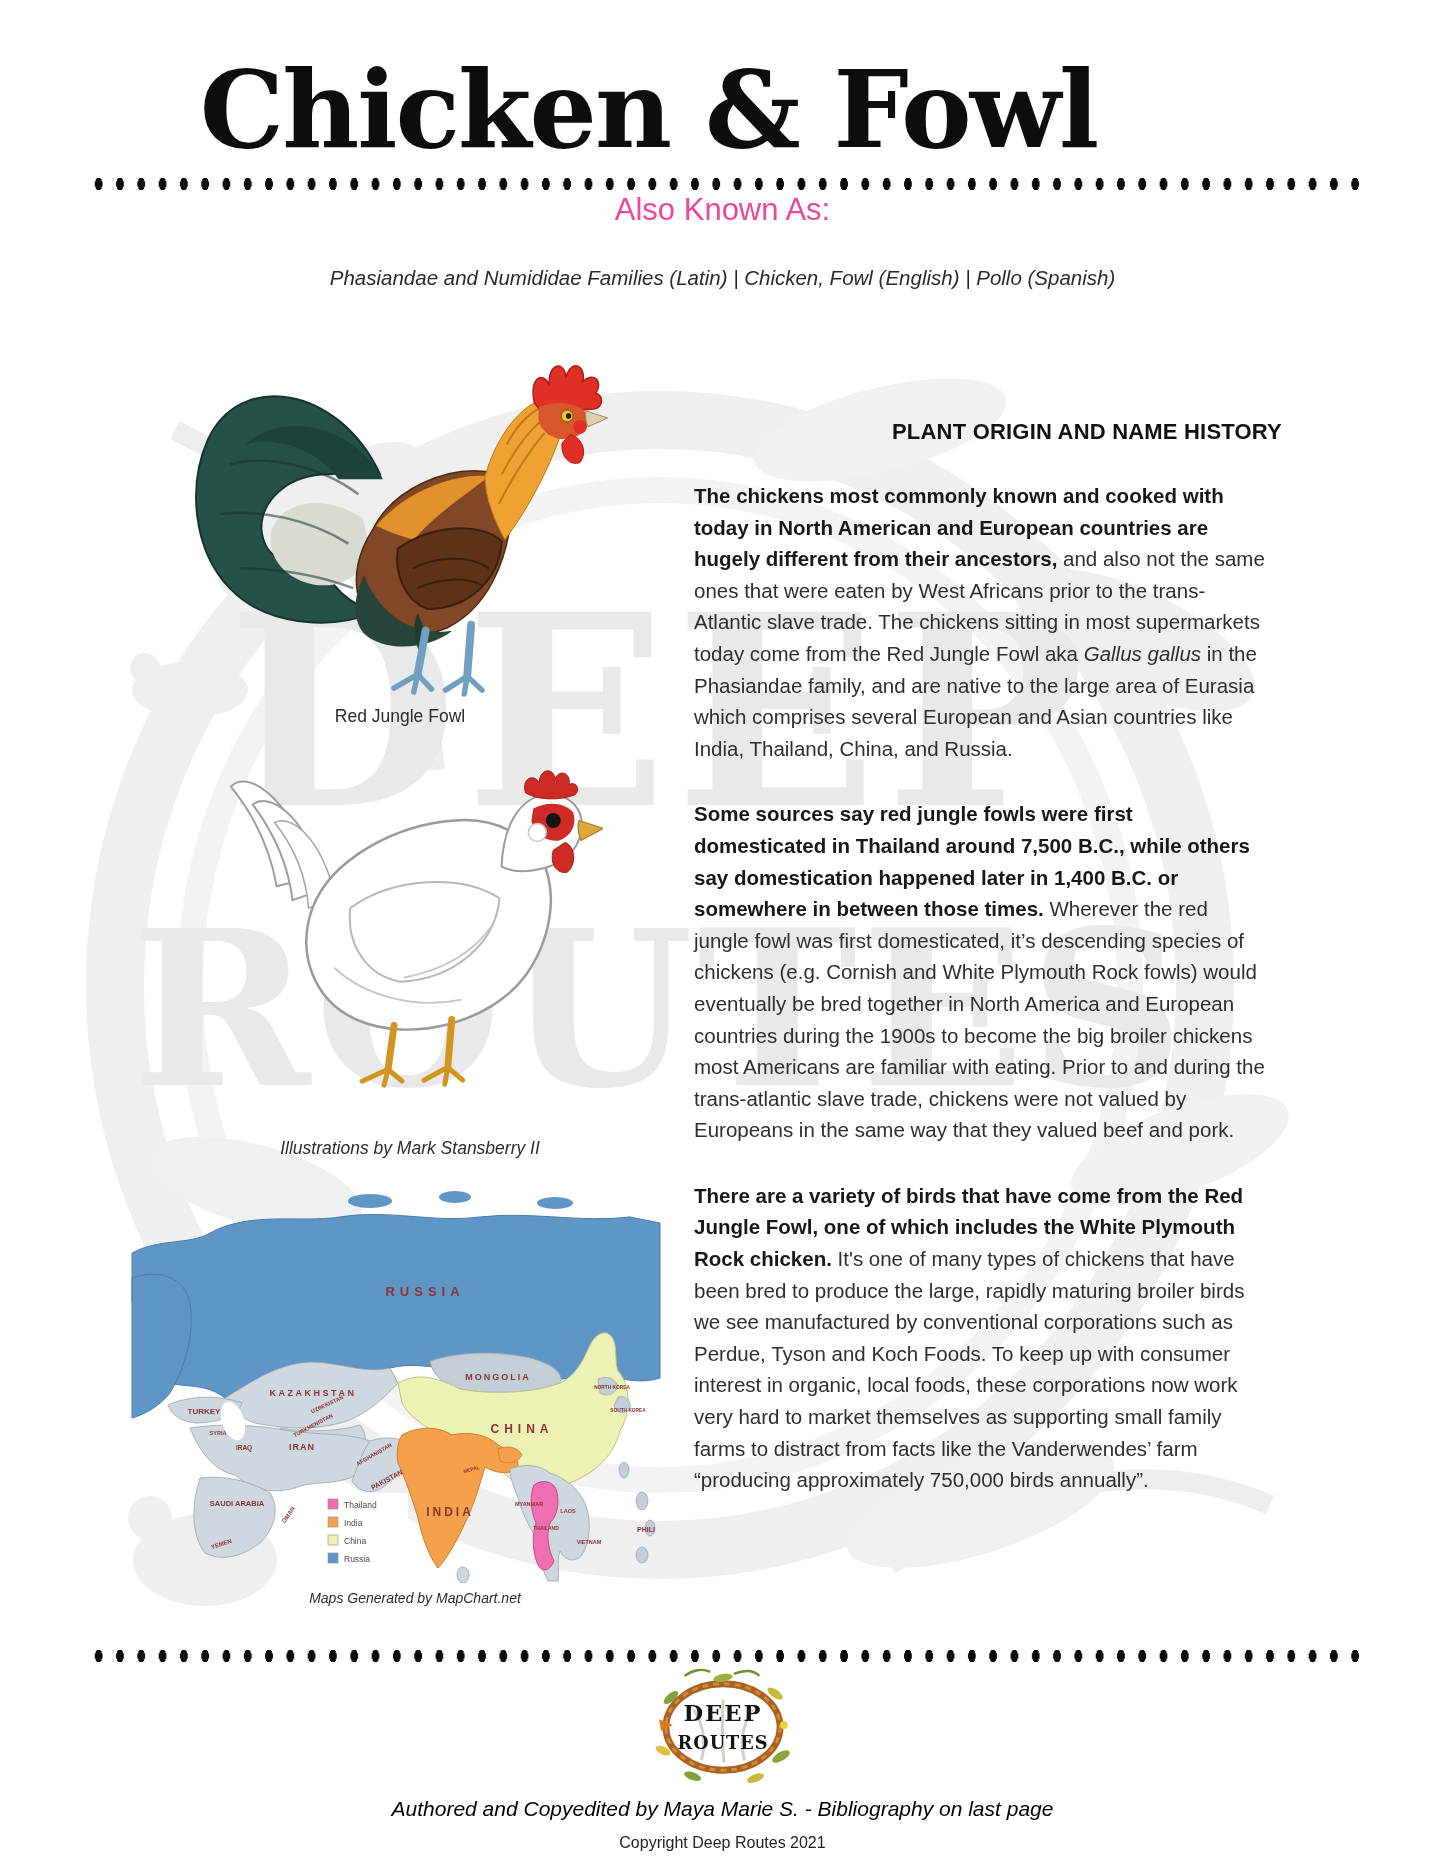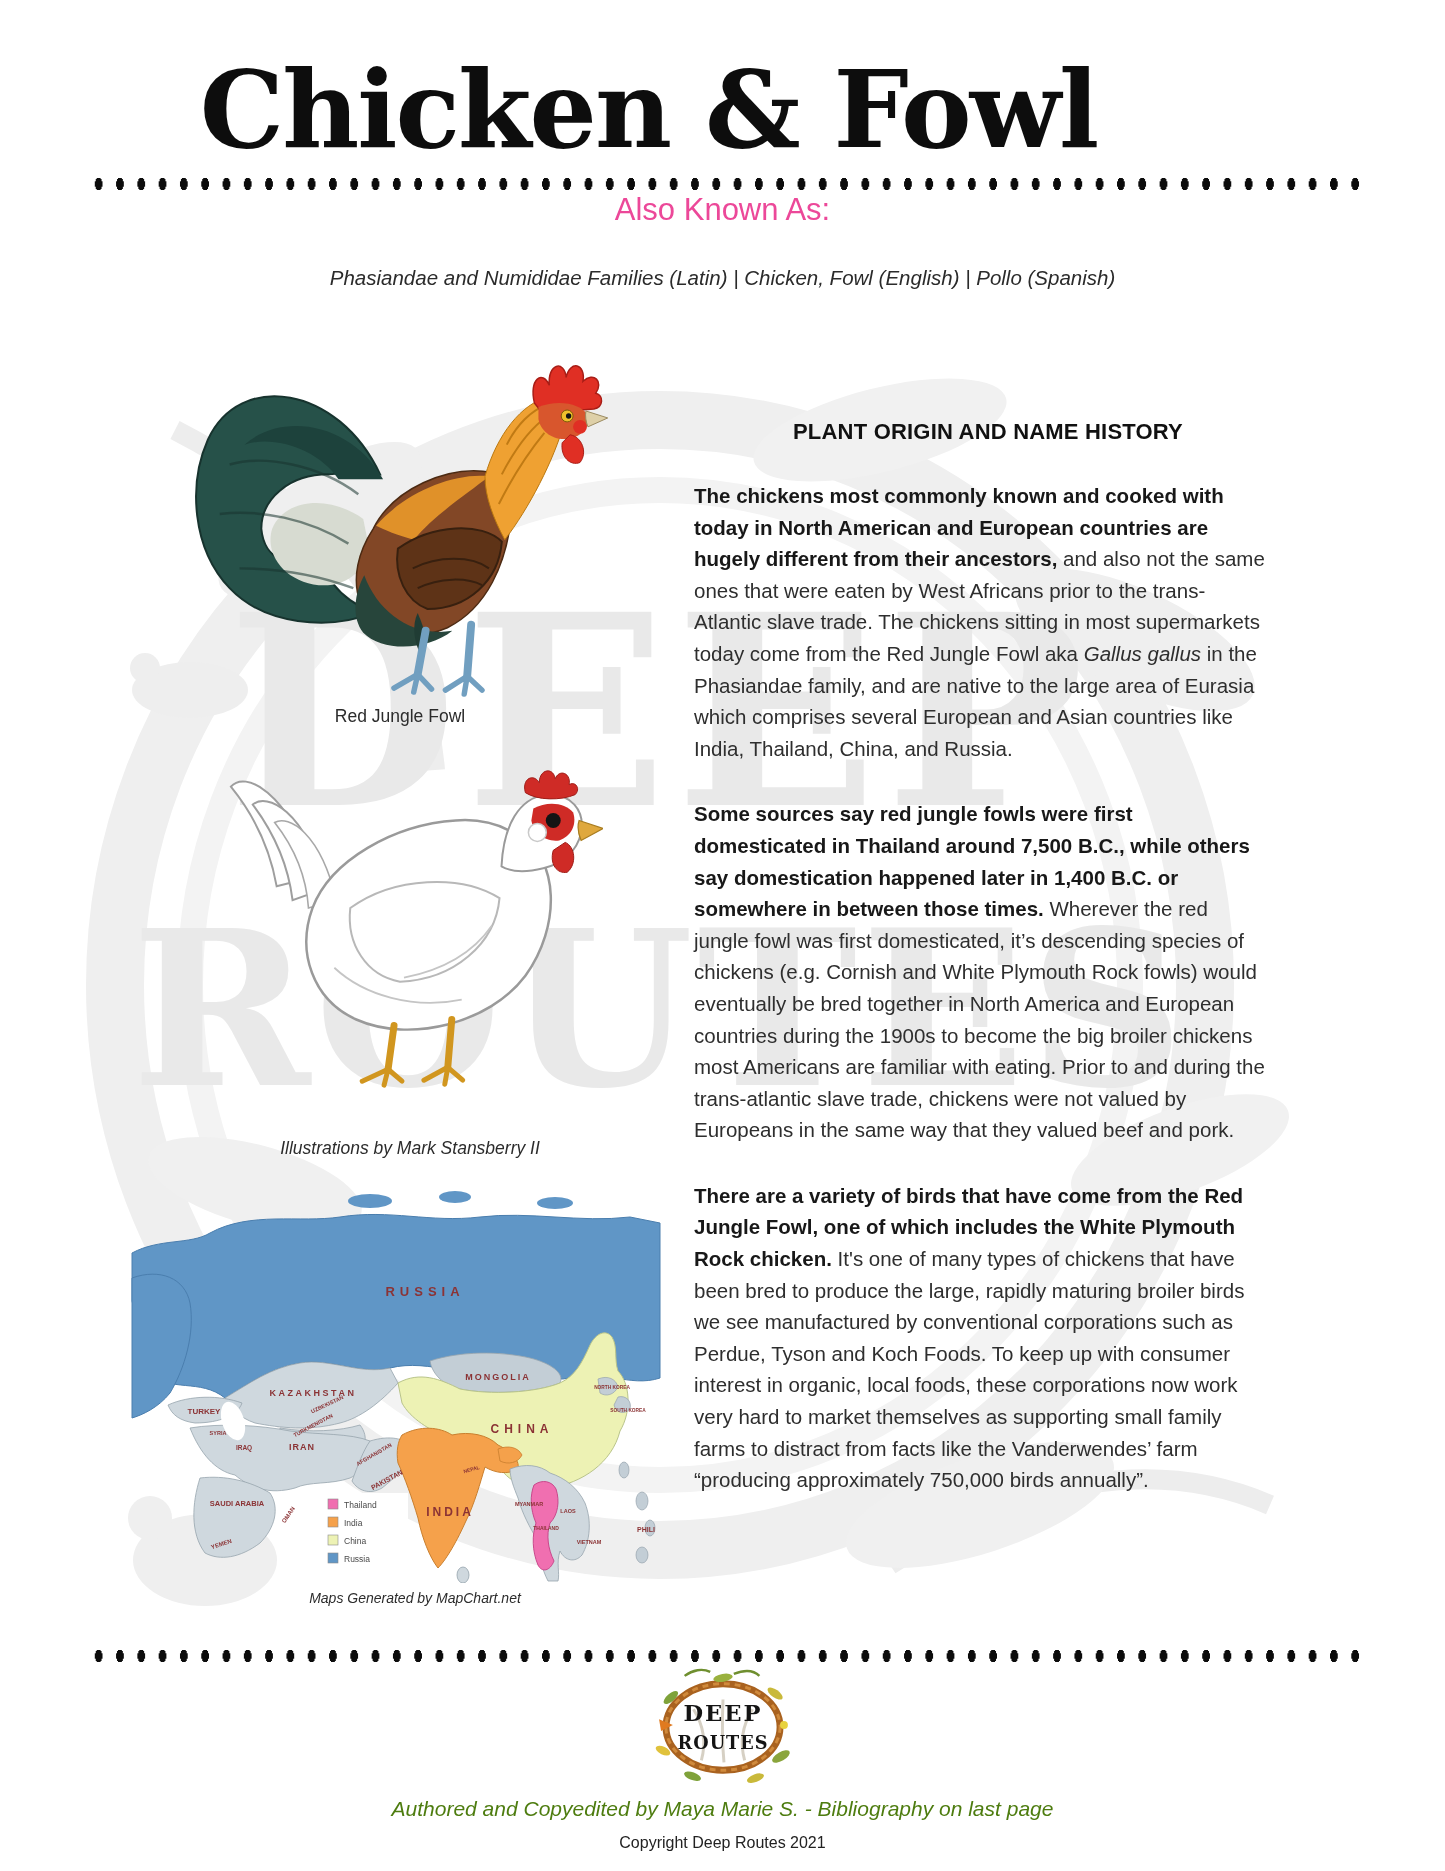--- a/index.html
+++ b/index.html
@@ -16,24 +16,24 @@
   .dots-bottom{top:1649px;}
   .aka-heading{top:192px;left:0;width:1445px;text-align:center;font-size:31px;color:#ec4899;}
   .aka-line{top:266px;left:0;width:1445px;text-align:center;font-size:20.5px;font-style:italic;color:#2b2b2b;}
   .cap{font-size:17.5px;color:#2c2c2c;text-align:center;}
   .cred{font-style:italic;}
   .cap-rooster{top:706px;left:130px;width:540px;}
   .cap-hen{top:1100px;left:130px;width:560px;}
   .cap-credit{top:1138px;left:130px;width:560px;}
   .cap-map{top:1590px;left:130px;width:570px;font-size:14px;}
   .article{top:418px;left:694px;width:588px;}
-  .article h3{margin:0;font-size:22px;line-height:28px;text-align:center;color:#111111;letter-spacing:0.2px;}
+  .article h3{margin:0;font-size:22px;line-height:28px;text-align:right;color:#111111;letter-spacing:0.2px;}
   .article p{margin:34px 14px 0 0;font-size:20.5px;line-height:31.6px;color:#2e2e2e;}
   .article b{color:#181818;}
-  .footer-credit{top:1797px;left:0;width:1445px;text-align:center;font-size:21px;font-style:italic;color:#4d7c0f;}
+  .footer-credit{top:1797px;left:0;width:1445px;text-align:center;font-size:21px;font-style:italic;color:#000000;}
   .footer-copy{top:1834px;left:0;width:1445px;text-align:center;font-size:16px;color:#222222;}
   .map-label{fill:#8b3335;font-family:"Liberation Sans",sans-serif;font-weight:bold;}
   .lgtxt{fill:#4a4a4a;font-family:"Liberation Sans",sans-serif;font-size:8.5px;}
   svg{display:block;}
 </style>
 </head>
 <body>
 
 <div id="page">
 

